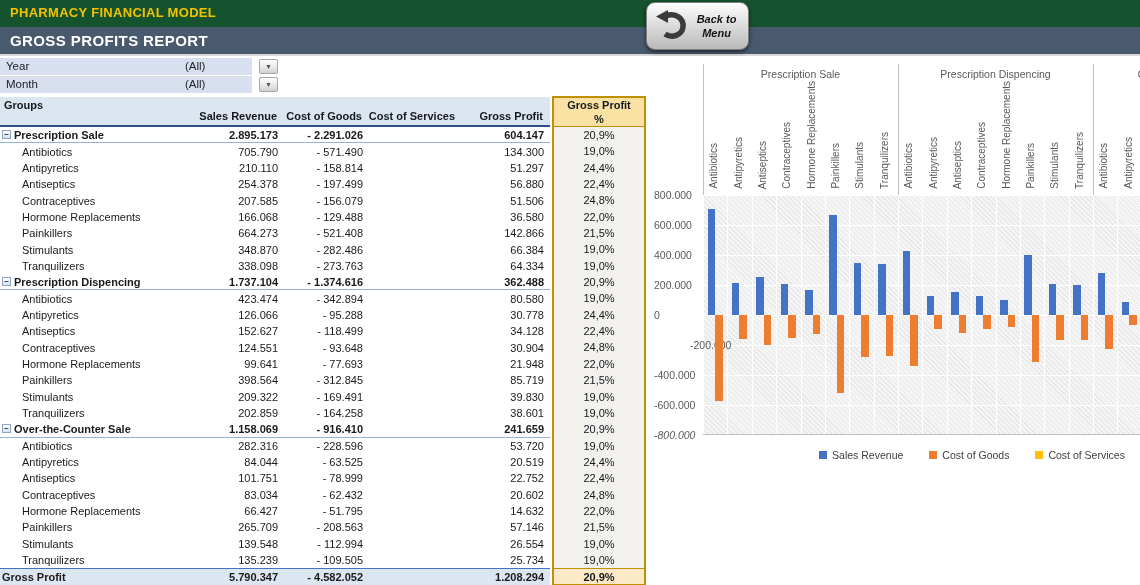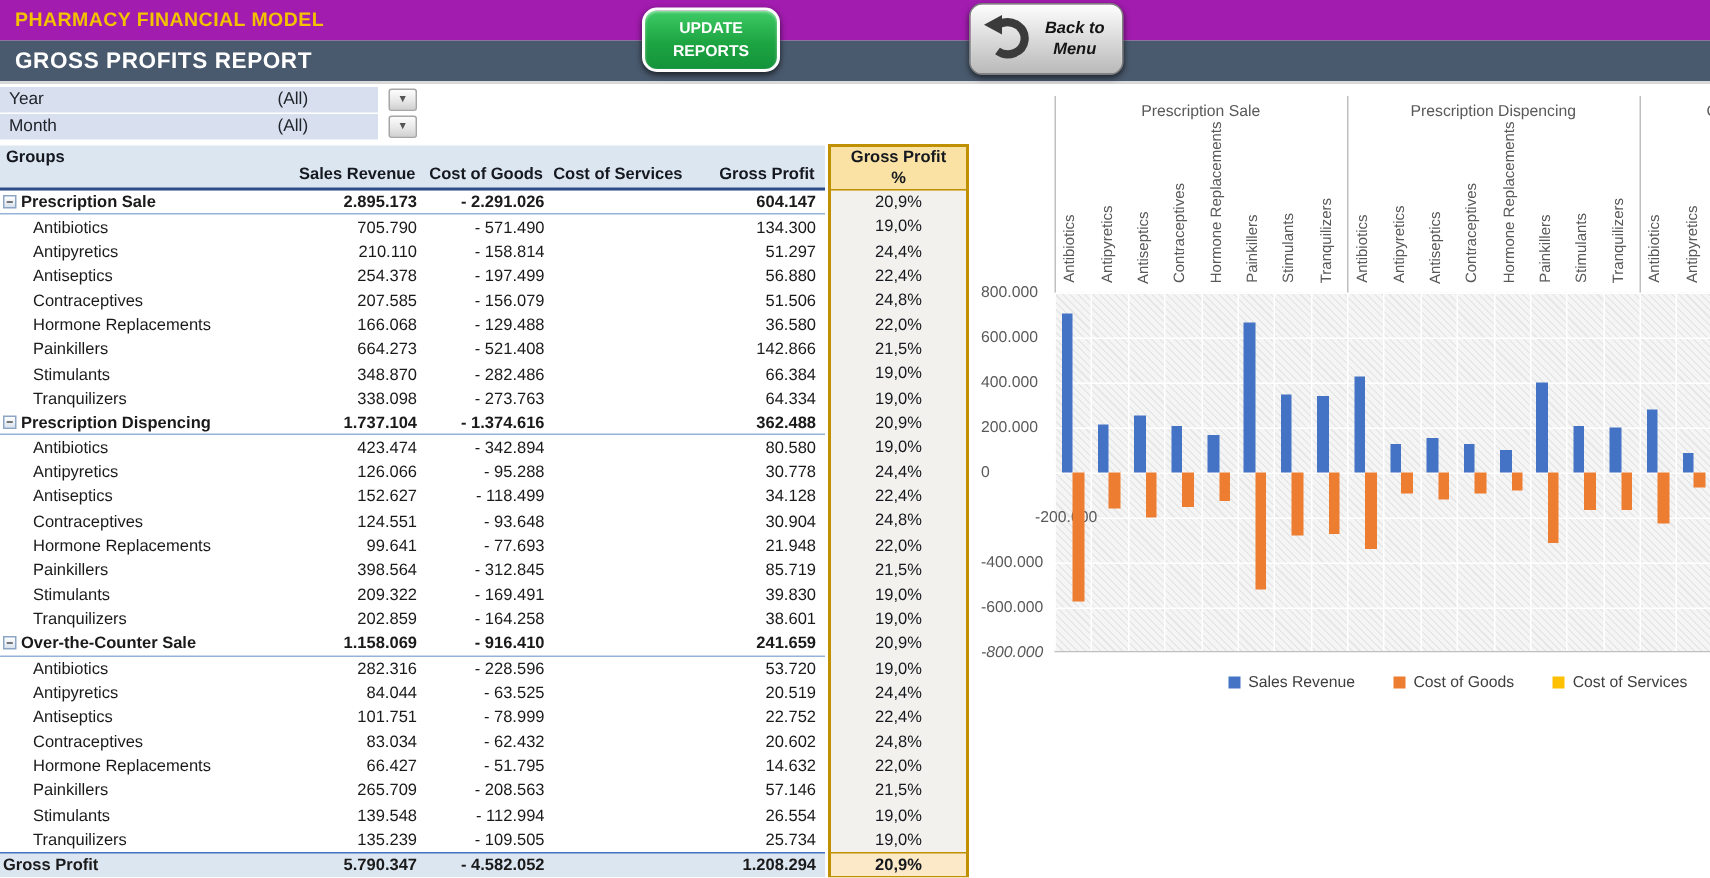--- a/index.html
+++ b/index.html
@@ -1,21 +1,21 @@
 <!DOCTYPE html>
 <html><head>
 <meta charset="utf-8">
 <style>
   * { margin:0; padding:0; box-sizing:border-box; }
   html,body { width:1140px; height:585px; overflow:hidden; background:#fff; }
   body { font-family:"Liberation Sans", sans-serif; color:#1a1a1a; position:relative; }
   .page { position:absolute; inset:0; width:1140px; height:585px; overflow:hidden; background:#fff; }
 
   
-  .topbar { position:absolute; left:0; top:0; width:1140px; height:27px; background:#a21caf; }
+  .topbar { position:absolute; left:0; top:0; width:1140px; height:27px; background:#14532d; }
   .topbar .app-title { position:absolute; left:10px; top:5px; font-size:13px; font-weight:bold; color:#F2C100; letter-spacing:.3px; }
   .subbar { position:absolute; left:0; top:27px; width:1140px; height:29px; background:#4A5A6E; border-bottom:2px solid #D9D9D9; }
   .subbar .page-title { position:absolute; left:10px; top:5px; font-size:15px; font-weight:bold; color:#FFFFFF; letter-spacing:.4px; }
 
   .update-btn { position:absolute; left:428px; top:5px; width:92px; height:43px; border-radius:10px;
     border:2px solid #FDFDFD; background:linear-gradient(180deg,#3ECB66 0%,#1DA542 55%,#14933A 100%);
     box-shadow:0 2px 4px rgba(0,0,0,.65), inset 0 1px 2px rgba(255,255,255,.55);
     color:#fff; font-family:"Liberation Sans",sans-serif; font-weight:bold; font-size:10.5px; line-height:1.35; text-align:center; cursor:pointer; }
   .back-btn { position:absolute; left:646px; top:2px; width:103px; height:48px; border-radius:9px;
     border:1px solid #7E7E7E; background:linear-gradient(180deg,#FEFEFE 0%,#DEDEDE 45%,#B9B9B9 100%);
@@ -78,24 +78,20 @@
 
 <div class="page">
 
   <div class="topbar">
     <span class="app-title">PHARMACY FINANCIAL MODEL</span>
   </div>
   <div class="subbar">
     <span class="page-title">GROSS PROFITS REPORT</span>
   </div>
 
-  <button class="update-btn">
-    <span>UPDATE</span><br>
-    <span>REPORTS</span>
-  </button>
 
   <button class="back-btn">
     <span style="flex:0 0 34px;">
       <svg width="34" height="34" viewBox="0 0 34 34">
         <path d="M13 8 C23 4 31 11 30 19 C29 27 19 31 12 26" fill="none" stroke="#3b3b3b" stroke-width="5.5"></path>
         <polygon points="15,2 15,15 3,8.5" fill="#3b3b3b"></polygon>
       </svg>
     </span>
     <span class="back-label">
       <span>Back to</span><br>

